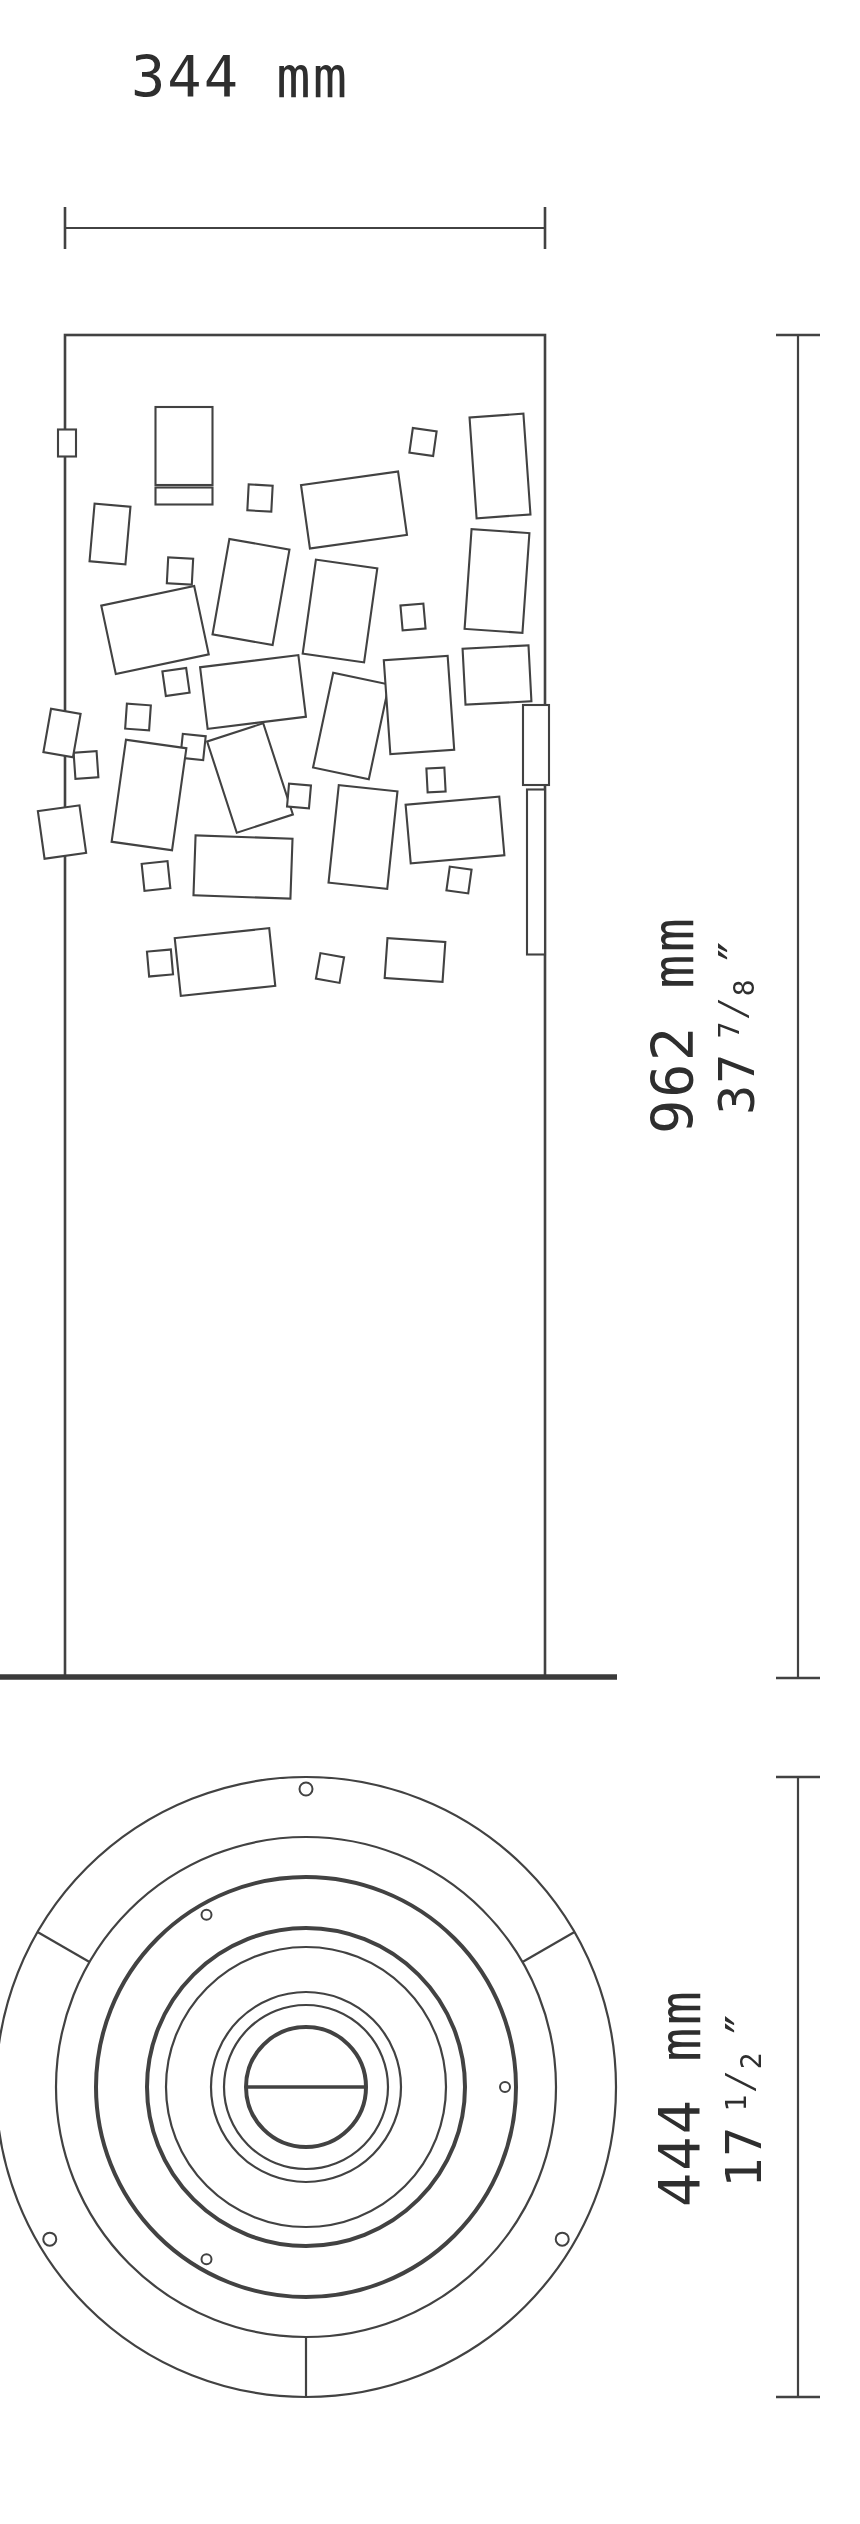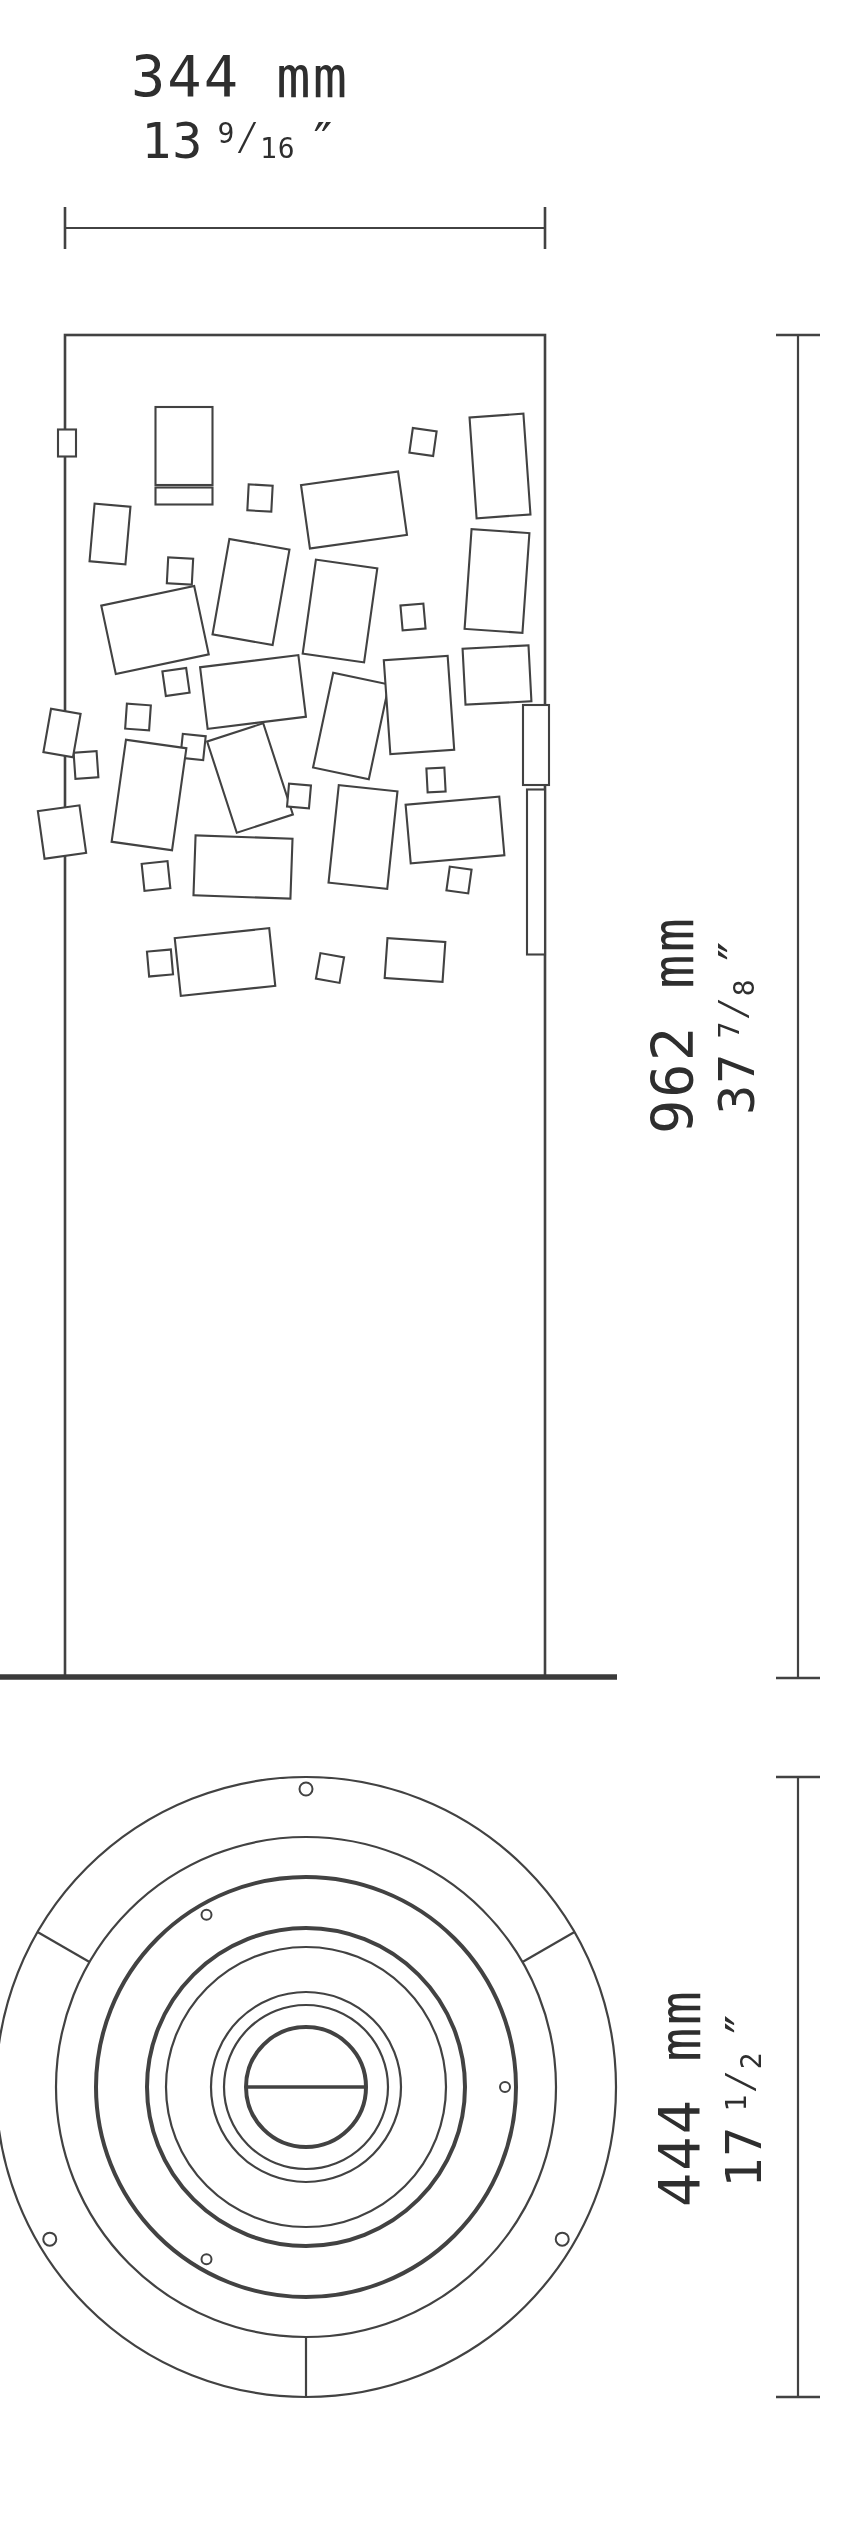--- a/index.html
+++ b/index.html
@@ -88,21 +88,20 @@
       <circle cx="206.50000000000006" cy="1914.6609446468967" r="5" fill="#ffffff" stroke="#424242" stroke-width="2"></circle>
       <circle cx="206.49999999999991" cy="2259.339055353103" r="5" fill="#ffffff" stroke="#424242" stroke-width="2"></circle>
       <circle cx="306" cy="1789" r="6.5" fill="#ffffff" stroke="#424242" stroke-width="2"></circle>
       <circle cx="49.76402306413161" cy="2239.1417895376585" r="6.5" fill="#ffffff" stroke="#424242" stroke-width="2"></circle>
       <circle cx="562.2359769358682" cy="2239.1417895376585" r="6.5" fill="#ffffff" stroke="#424242" stroke-width="2"></circle>
       <line x1="246" y1="2087" x2="366" y2="2087" stroke="#424242" stroke-width="3.5" stroke-linecap="butt"></line>
     </svg>
 
   <div class="dim-label" style="left:0px;top:38px;width:480px;margin-top:8px;">
     <div class="mm-line"><span>344 mm</span></div>
-    <div class="in-line"><span>13</span><span class="inch-gap"></span><span class="num">9</span><span class="slash">⁄</span><span class="den">16</span><span class="unit-gap"></span><span>″</span></div>
   </div>
 
   <div class="dim-label rot" style="left:403px;top:955px;width:600px;height:140px;">
     <div class="mm-line"><span>962 mm</span></div>
     <div class="in-line"><span>37</span><span class="inch-gap"></span><span class="num">7</span><span class="slash">⁄</span><span class="den">8</span><span class="unit-gap"></span><span>″</span></div>
   </div>
 
   <div class="dim-label rot" style="left:450px;top:2028px;width:520px;height:140px;">
     <div class="mm-line"><span>444 mm</span></div>
     <div class="in-line"><span>17</span><span class="inch-gap"></span><span class="num">1</span><span class="slash">⁄</span><span class="den">2</span><span class="unit-gap"></span><span>″</span></div>

